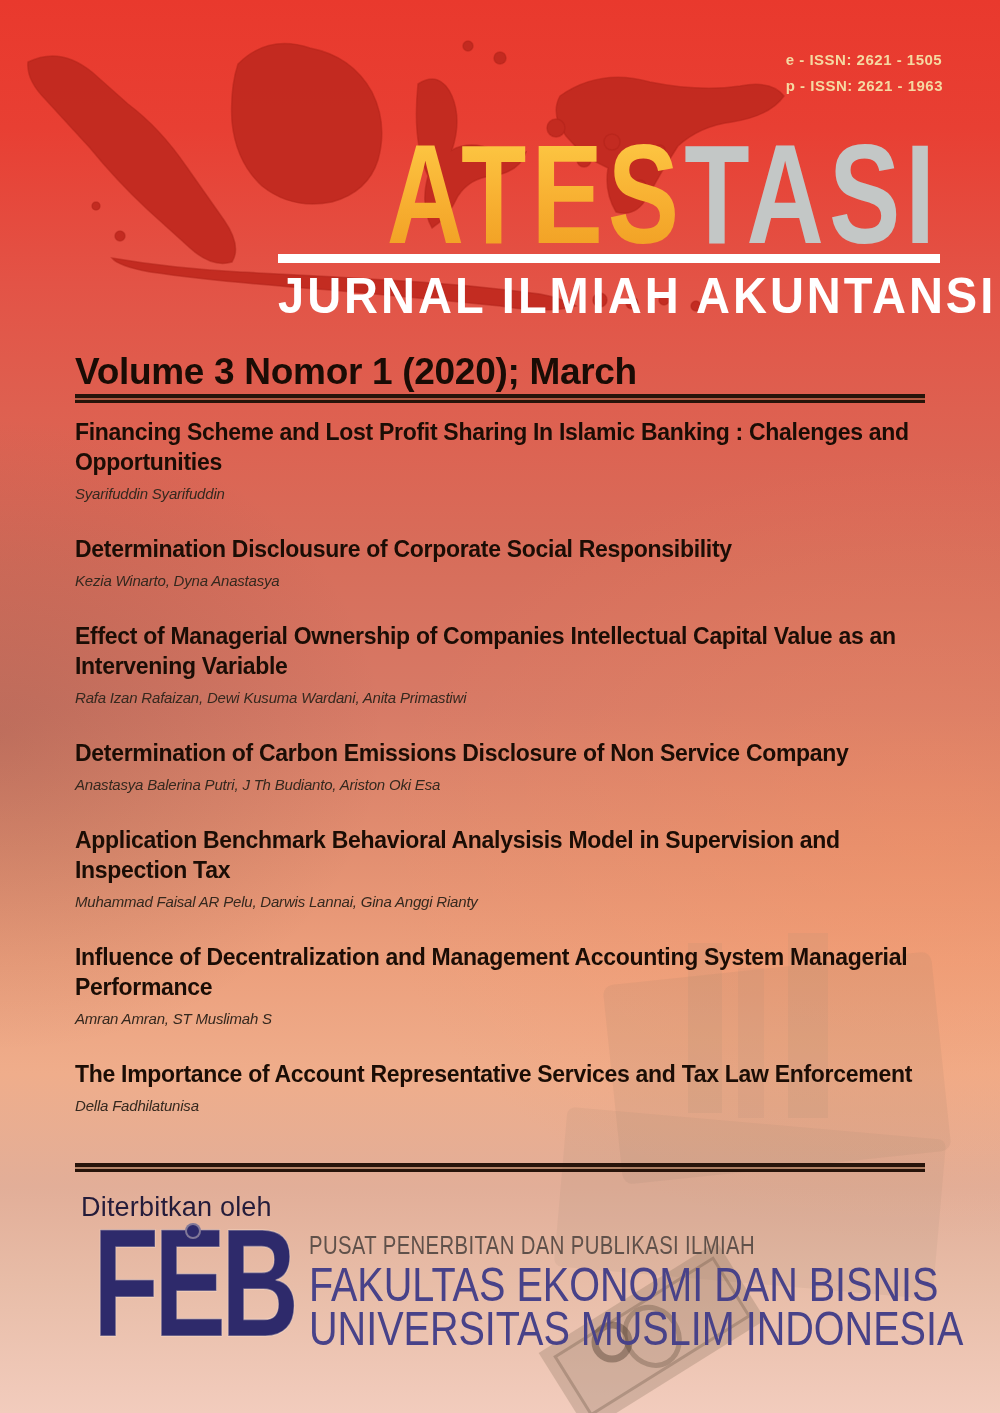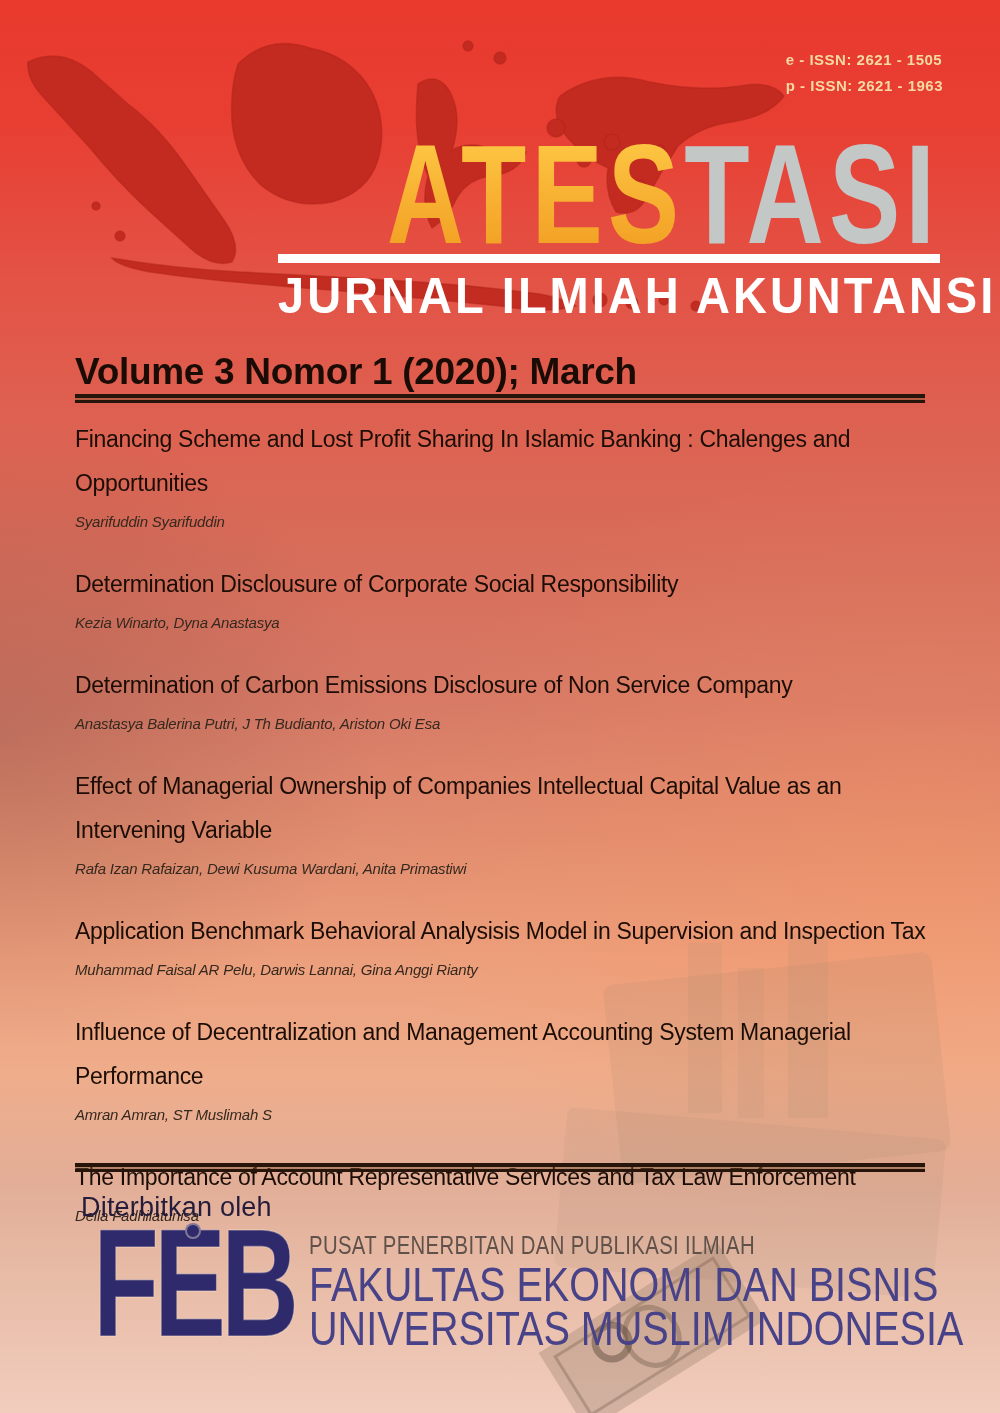--- a/index.html
+++ b/index.html
@@ -40,21 +40,21 @@
   
   .vol-heading{left:75px;top:351px;font-size:37px;font-weight:700;color:#1a0c05;letter-spacing:-0.3px;}
   .hrule{height:9px;border-top:4px solid #27140a;border-bottom:3px solid #27140a;
          background:rgba(125,85,50,0.45);box-sizing:border-box;}
   .rule-top{left:75px;top:394px;width:850px;}
   .rule-bottom{left:75px;top:1163px;width:850px;}
 
   
   .articles{left:75px;top:417px;width:862px;}
   .article{margin-bottom:24px;}
-  .article-title{font-size:23px;font-weight:400;color:#1b0d05;line-height:44px;letter-spacing:-0.3px;}
+  .article-title{font-size:23px;font-weight:700;color:#1b0d05;line-height:30px;letter-spacing:-0.3px;}
   .article-authors{font-size:15px;font-style:italic;color:#35281e;line-height:33px;letter-spacing:-0.2px;}
 
   
   .publisher{left:81px;top:1192px;width:880px;}
   .pub-preface{font-size:27px;color:#241c3a;letter-spacing:0.2px;}
   .pub-row{display:flex;align-items:flex-start;margin-top:0px;margin-left:12px;}
   .feb-wrap{position:relative;width:206px;height:122px;flex:0 0 auto;}
   .feb-logo{position:absolute;left:0;top:4px;font-size:108px;font-weight:700;color:#2e2a6b;
             letter-spacing:-5px;line-height:0.74;transform:scaleY(1.42);transform-origin:left top;
             -webkit-text-stroke:1px rgba(255,238,220,0.35);}
@@ -128,26 +128,26 @@
   <div class="abs articles">
     <div class="article">
       <div class="article-title">Financing Scheme and Lost Profit Sharing In Islamic Banking : Chalenges and Opportunities</div>
       <div class="article-authors">Syarifuddin Syarifuddin</div>
     </div>
     <div class="article">
       <div class="article-title">Determination Disclousure of Corporate Social Responsibility</div>
       <div class="article-authors">Kezia Winarto, Dyna Anastasya</div>
     </div>
     <div class="article">
+      <div class="article-title">Effect of Managerial Ownership of Companies Intellectual Capital Value as an Intervening Variable</div>
+      <div class="article-authors">Rafa Izan Rafaizan, Dewi Kusuma Wardani, Anita Primastiwi</div>
+    </div>
+    <div class="article">
       <div class="article-title">Determination of Carbon Emissions Disclosure of Non Service Company</div>
       <div class="article-authors">Anastasya Balerina Putri, J Th Budianto, Ariston Oki Esa</div>
-    </div>
-    <div class="article">
-      <div class="article-title">Effect of Managerial Ownership of Companies Intellectual Capital Value as an Intervening Variable</div>
-      <div class="article-authors">Rafa Izan Rafaizan, Dewi Kusuma Wardani, Anita Primastiwi</div>
     </div>
     <div class="article">
       <div class="article-title">Application Benchmark Behavioral Analysisis Model in Supervision and Inspection Tax</div>
       <div class="article-authors">Muhammad Faisal AR Pelu, Darwis Lannai, Gina Anggi Rianty</div>
     </div>
     <div class="article">
       <div class="article-title">Influence of Decentralization and Management Accounting System Managerial Performance</div>
       <div class="article-authors">Amran Amran, ST Muslimah S</div>
     </div>
     <div class="article">

